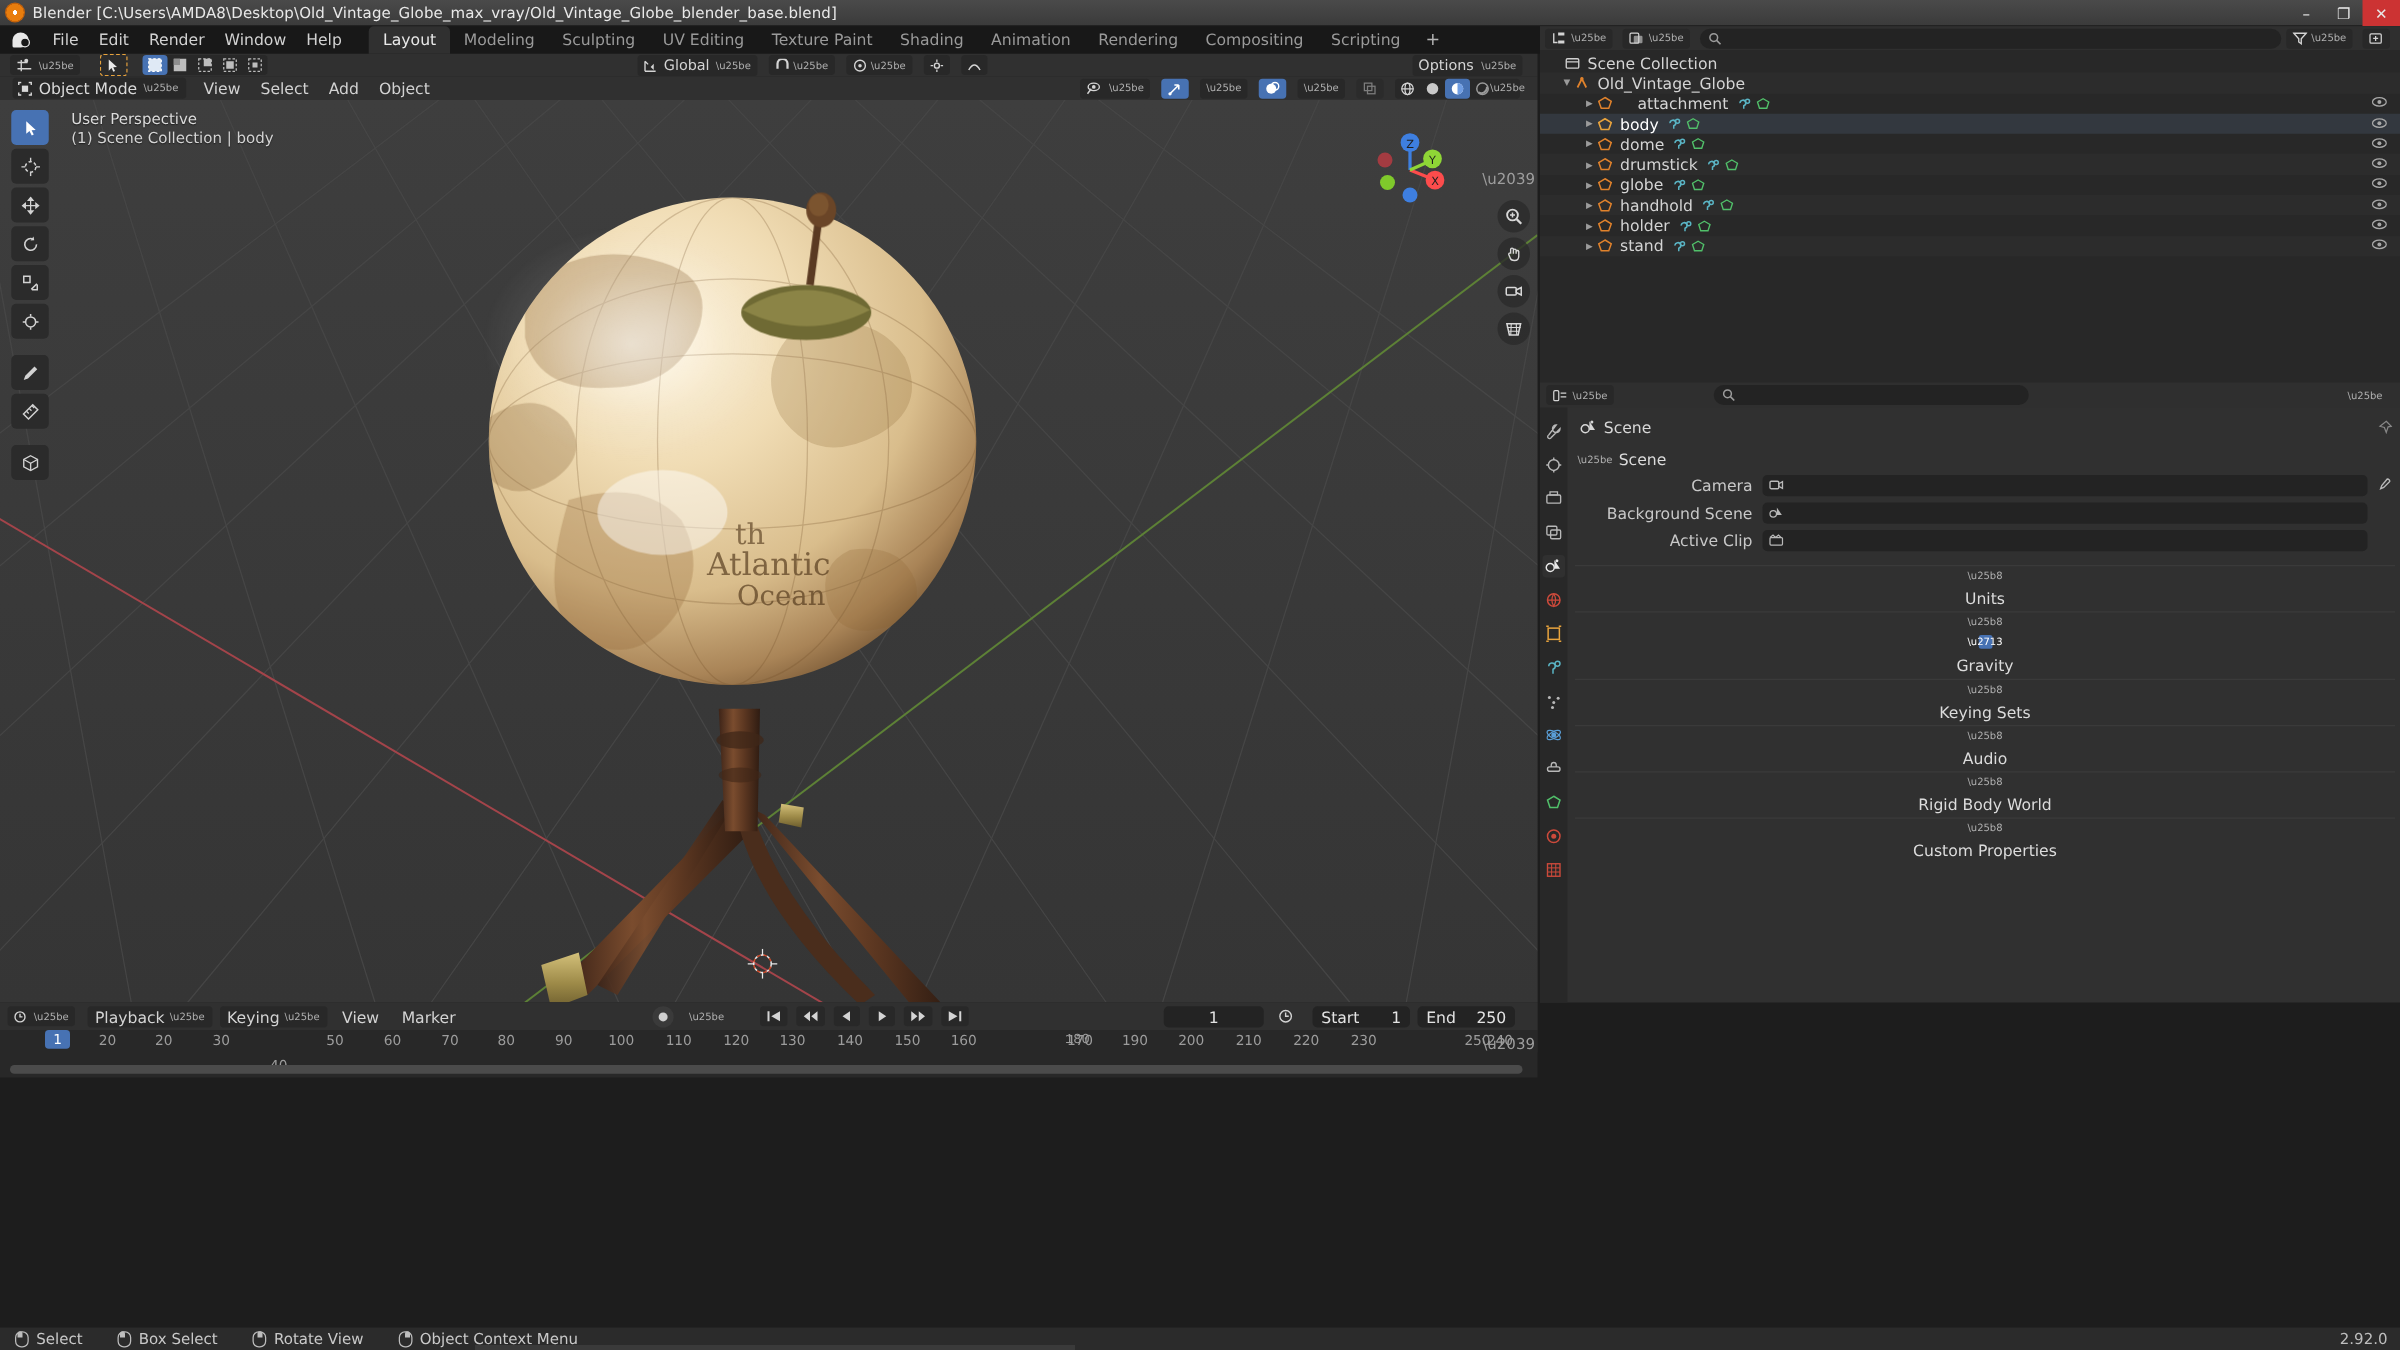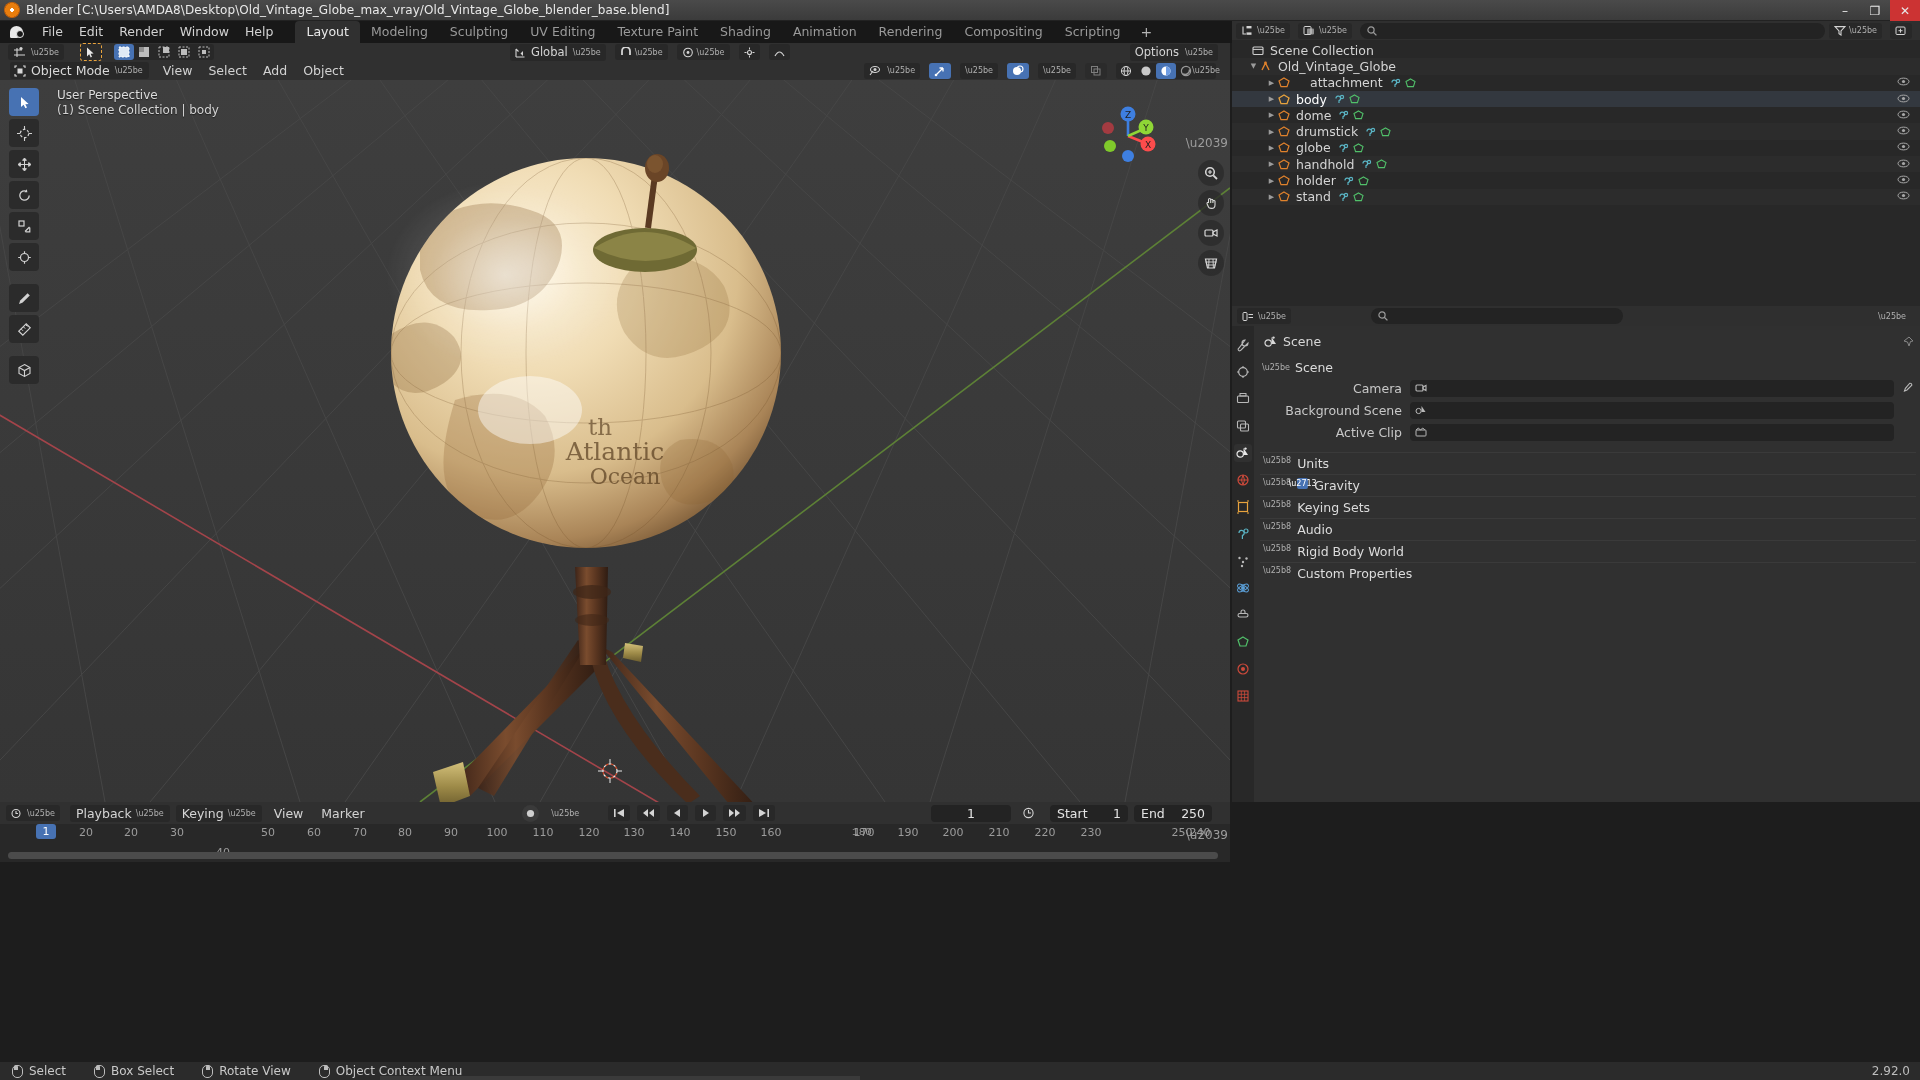--- a/index.html
+++ b/index.html
@@ -97,22 +97,22 @@
   .ptab { width:18px; height:18px; display:flex; align-items:center; justify-content:center; border-radius:3px;}
   .ptab.act { background:#303030; }
   .pmain { flex:1; padding:6px 4px 0 6px; }
   .pbread { display:flex; align-items:center; gap:5px; font-size:12.5px; color:#d8d8d8; padding:2px 2px 8px 4px;}
   .panel-hd { display:flex; align-items:center; gap:5px; font-size:12.5px; color:#dcdcdc;
     padding:3px 2px; }
   .prow { display:flex; align-items:center; height:20px; margin-bottom:2px; }
   .plabel { width:150px; text-align:right; padding-right:8px; font-size:12.5px; color:#c8c8c8; }
   .pfield { flex:1; height:17px; background:#232323; border-radius:4px; display:flex; align-items:center;
     gap:5px; padding:0 5px; margin-right:4px; }
-  .collapse { display:flex; align-items:flex-start; gap:6px; padding:3px 3px; font-size:12.5px; color:#dcdcdc;
-    border-top:1px solid #3a3a3a; }
+  .collapse { display:flex; align-items:center; gap:6px; padding:3px 3px; font-size:12.5px; color:#dcdcdc;
+    border-top:1px solid #3a3a3a;flex-direction:column; }
   .chk { width:11px; height:11px; border-radius:2px; background:#4772b3; display:flex; align-items:center;
     justify-content:center; color:#fff; font-size:8px; }
 
   
   .timeline { position:absolute; left:0; top:802px; width:1230px; height:60px; background:#282828; }
   .tl-hdr { height:22px; background:#303030; display:flex; align-items:center; padding:0 6px; gap:6px; }
   .tl-mini { display:flex; align-items:center; background:#282828; border-radius:3px; height:17px;
     padding:0 6px; color:#d4d4d4; font-size:12.5px; gap:4px; }
   .tl-num { height:17px; background:#232323; border-radius:4px; display:flex; align-items:center;
     justify-content:center; color:#e3e3e3; font-size:12.5px; }

